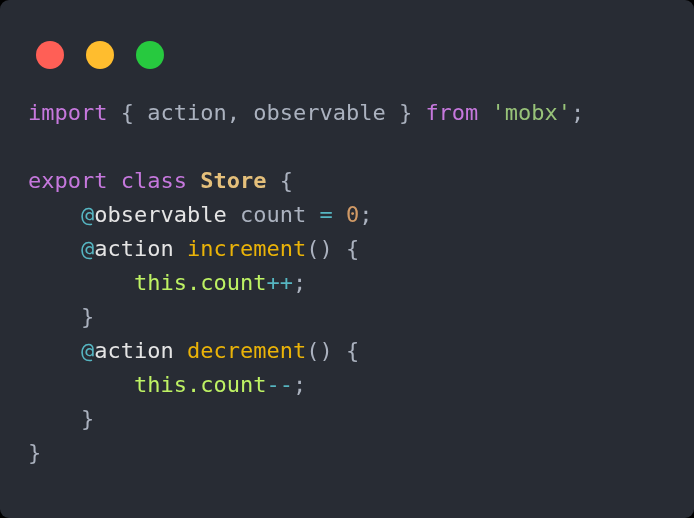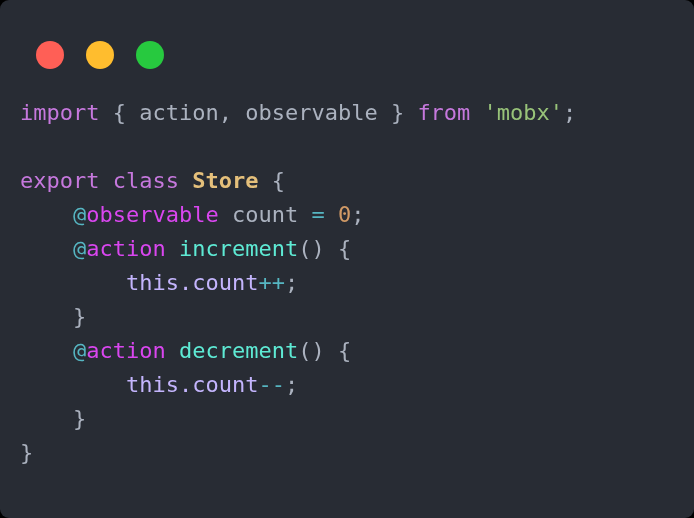--- a/index.html
+++ b/index.html
@@ -41,44 +41,44 @@
     display: block;
   }
   .dot-close   { background: #ff5f56; }
   .dot-minimize{ background: #ffbd2e; }
   .dot-zoom    { background: #27c93f; }
 
   
   .code-area {
     position: absolute;
     top: 96px;
-    left: 20px;
+    left: 28px;
     right: 16px;
     font-family: "DejaVu Sans Mono", "Liberation Mono", monospace;
     font-size: 22px;
     line-height: 34px;
     letter-spacing: 0px;
     white-space: pre;
     -webkit-font-smoothing: antialiased;
   }
   .code-line {
     height: 34px;
     white-space: pre;
   }
   .code-line.blank { height: 34px; }
 
   
   .t-plain    { color: #abb2bf; }
   .t-keyword  { color: #c678dd; }
   .t-string   { color: #98c379; }
   .t-class    { color: #e5c07b; font-weight: bold; }
   .t-operator { color: #56b6c2; }
-  .t-decorator{ color: #d946ef; }
-  .t-property { color: #c4b5fd; }
-  .t-function { color: #5eead4; margin-top: 8px; }
+  .t-decorator{ color: #e5e5e5; }
+  .t-property { color: #bef264; }
+  .t-function { color: #eab308; margin-top: 8px; }
   .t-number   { color: #d19a66; }
   .t-punct    { color: #abb2bf; }
 </style>
 </head>
 <body>
 
 <div class="snippet-card" style="background: rgb(40, 44, 52); border-radius: 9px;">
 
   <div class="window-controls">
     <span class="dot dot-close" style="background: rgb(255, 95, 86);"></span>

